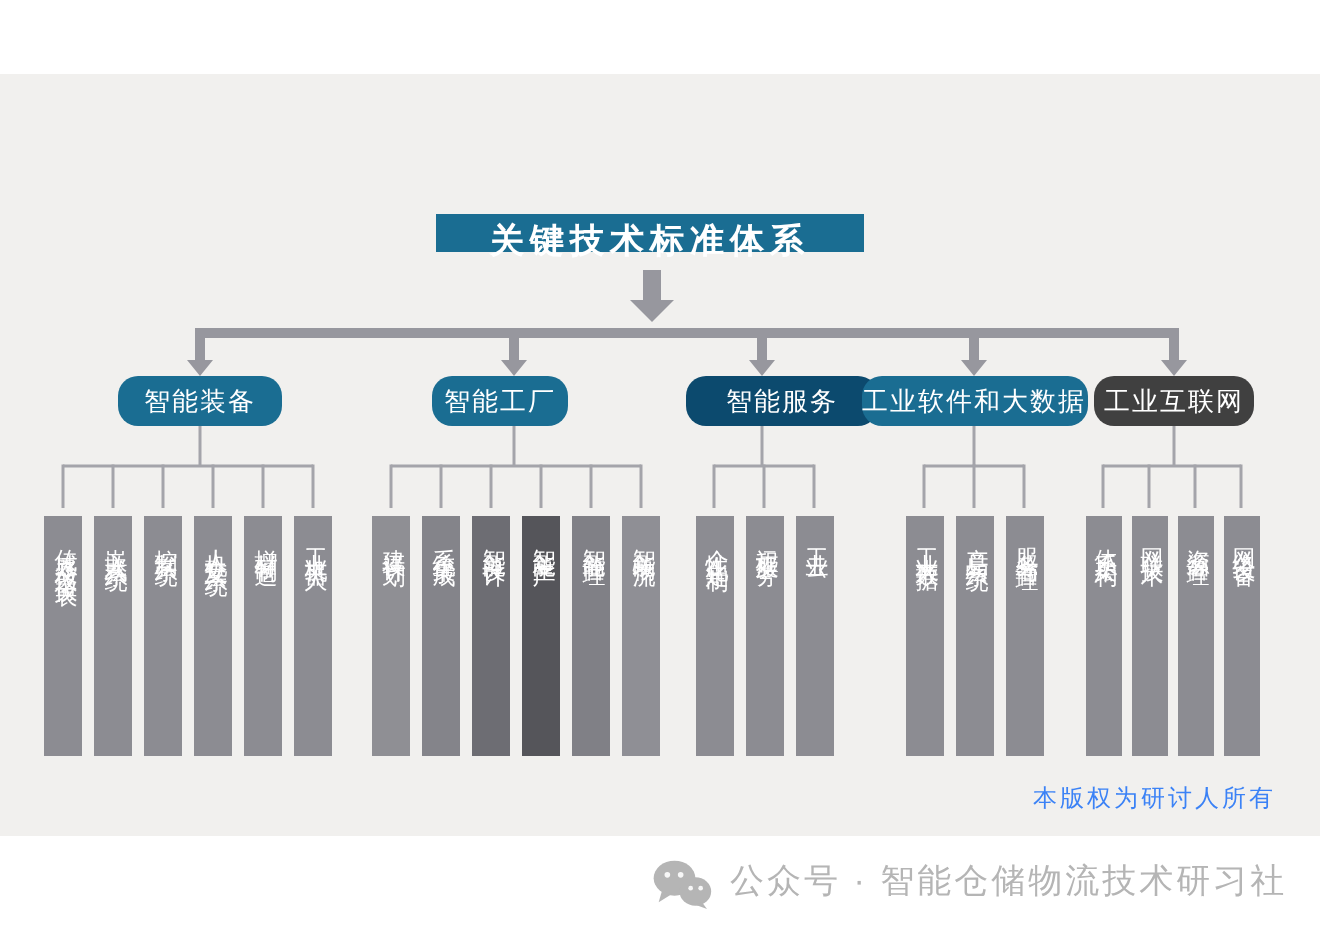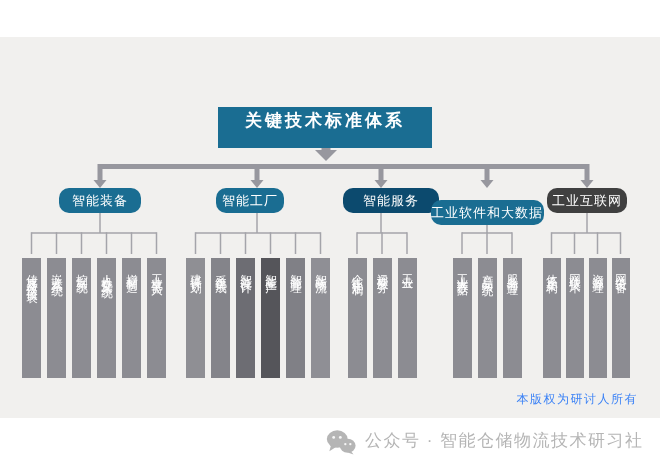--- a/index.html
+++ b/index.html
@@ -2,21 +2,21 @@
 <html><head>
 <meta charset="utf-8">
 <style>
   html,body{margin:0;padding:0;}
   body{font-family:"Liberation Sans", sans-serif;}
   .page{position:relative;width:660px;height:467px;background:#ffffff;overflow:hidden;}
   .band{position:absolute;left:0;top:37px;width:660px;height:381px;background:#f1f0ee;}
   .logo{position:absolute;left:18px;top:50px;}
   .logo-name{font-style:italic;font-weight:bold;font-variant:small-caps;font-size:17px;letter-spacing:1px;color:#1ea166;line-height:18px;}
   .logo-sub{font-size:13px;letter-spacing:1.5px;color:#2aa06c;line-height:17px;margin-top:2px;}
-  .root-box{position:absolute;left:218px;top:107px;width:214px;height:41px;background:#1a6d92;
+  .root-box{position:absolute;left:218px;top:107px;width:214px;height:19px;background:#1a6d92;
     color:#ffffff;font-size:17px;font-weight:bold;letter-spacing:3px;text-align:center;line-height:27px;}
   svg.connectors{position:absolute;left:0;top:0;width:660px;height:467px;pointer-events:none;}
   .gbox{position:absolute;top:188px;height:25px;background:#1a6d92;color:#ffffff;
     font-size:13px;font-weight:normal;letter-spacing:1px;text-align:center;line-height:25px;border-radius:10px;}
   .bar{position:absolute;top:258px;height:120px;background:#8c8c92;color:#ffffff;
     writing-mode:vertical-rl;text-orientation:upright;font-size:11.5px;letter-spacing:2.5px;
     display:flex;justify-content:flex-start;align-items:center;padding-top:7px;box-sizing:border-box;}
   .copyright{position:absolute;right:22px;top:391px;font-size:12px;letter-spacing:1.5px;color:#3b82f6;}
   .footer{position:absolute;left:326px;top:429px;display:flex;align-items:flex-start;gap:9px;}
   .footer-text{font-size:17px;letter-spacing:1.5px;color:#b5b5b5;}
@@ -91,21 +91,21 @@
       <div class="bar" style="left: 186px; width: 19px; height: 120px; background: rgb(143, 143, 148);">建设计划</div>
       <div class="bar" style="left: 211px; width: 19px; height: 120px; background: rgb(132, 132, 138);">系统集成</div>
       <div class="bar" style="left: 236px; width: 19px; height: 120px; background: rgb(109, 109, 115);">智能设计</div>
       <div class="bar" style="left: 261px; width: 19px; height: 120px; background: rgb(85, 85, 90);">智能生产</div>
       <div class="bar" style="left: 286px; width: 19px; height: 120px; background: rgb(128, 128, 134);">智能管理</div>
       <div class="bar" style="left: 311px; width: 19px; height: 120px; background: rgb(143, 143, 149);">智能物流</div>
       <div class="gbox" style="left: 343px; width: 96px; background: #0c4a6e;">智能服务</div>
       <div class="bar" style="left: 347.5px; width: 19px; height: 120px; background: rgb(140, 140, 146);">个性化定制</div>
       <div class="bar" style="left: 372.5px; width: 19px; height: 120px; background: rgb(140, 140, 146);">远程服务</div>
       <div class="bar" style="left: 397.5px; width: 19px; height: 120px; background: rgb(140, 140, 146);">工业云</div>
-      <div class="gbox" style="left: 430.5px; width: 113px; background: rgb(26, 109, 146); margin-top: 12px;">工业软件和大数据</div>
+      <div class="gbox" style="left: 430.5px; width: 113px; background: rgb(26, 109, 146);">工业软件和大数据</div>
       <div class="bar" style="left: 452.5px; width: 19px; height: 120px; background: rgb(140, 140, 146);">工业大数据</div>
       <div class="bar" style="left: 477.5px; width: 19px; height: 120px; background: rgb(140, 140, 146);">产品与系统</div>
       <div class="bar" style="left: 502.5px; width: 19px; height: 120px; background: rgb(140, 140, 146);">服务与管理</div>
       <div class="gbox" style="left: 547px; width: 80px; background: #404040;">工业互联网</div>
       <div class="bar" style="left: 542.5px; width: 18px; height: 120px; background: rgb(140, 140, 146);">体系架构</div>
       <div class="bar" style="left: 565.5px; width: 18px; height: 120px; background: rgb(140, 140, 146);">网联技术</div>
       <div class="bar" style="left: 588.5px; width: 18px; height: 120px; background: rgb(140, 140, 146);">资源管理</div>
       <div class="bar" style="left: 611.5px; width: 18px; height: 120px; background: rgb(140, 140, 146);">网络设备</div>
     </div>
 

